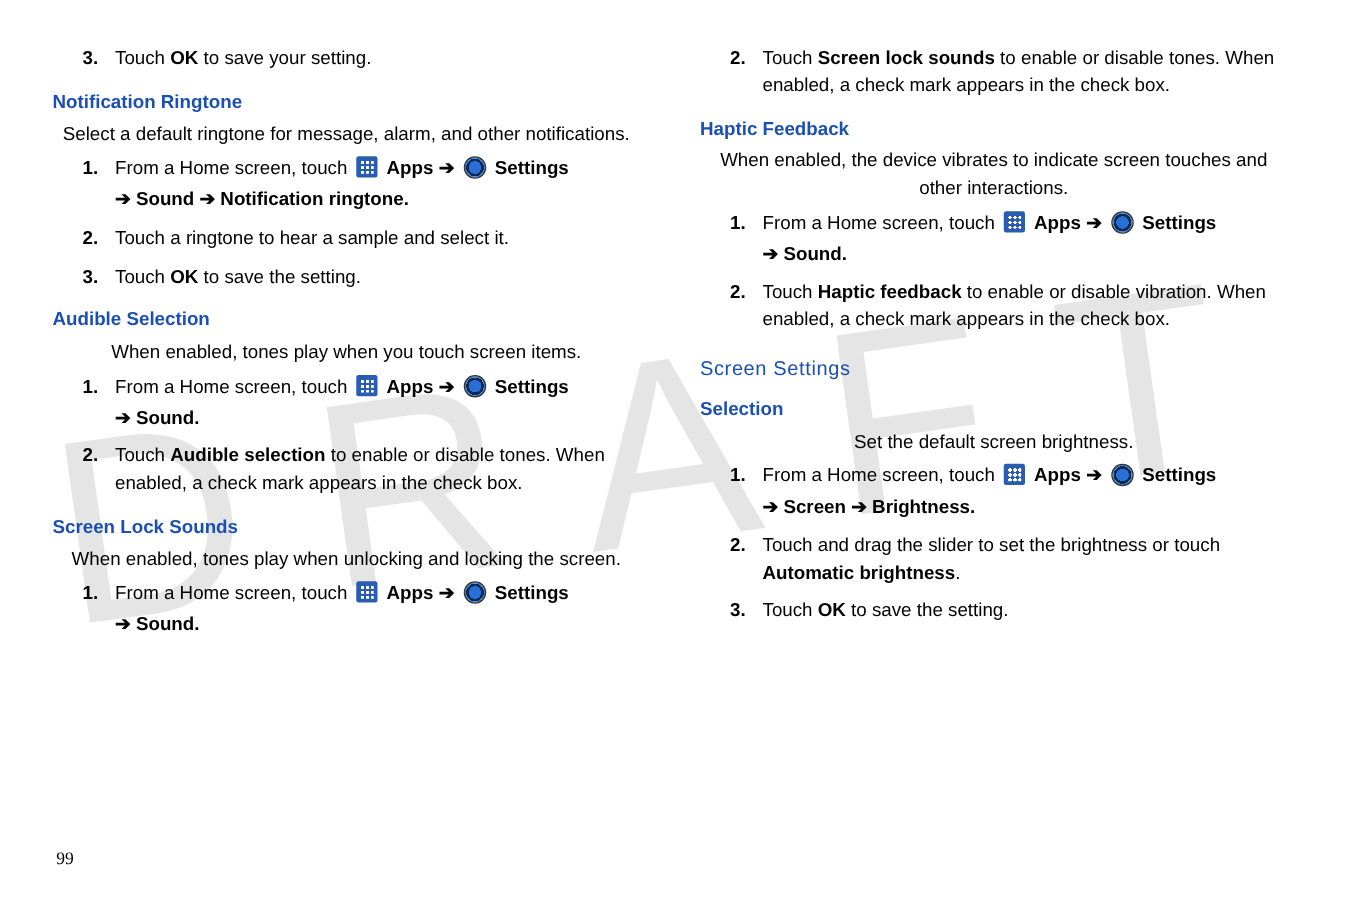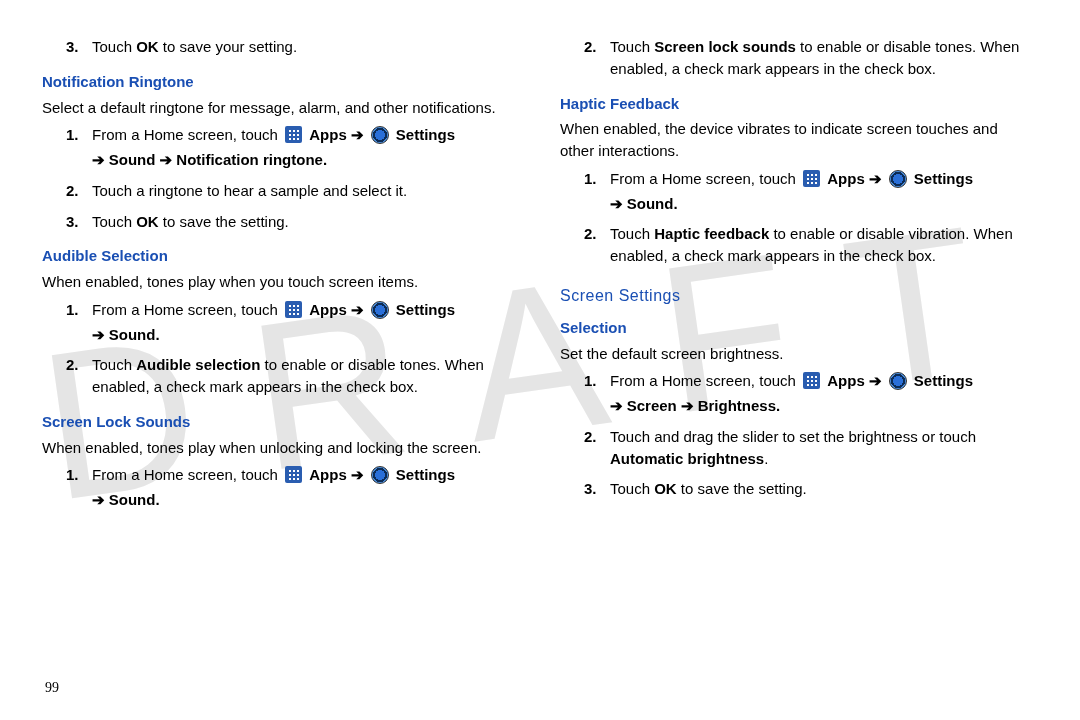--- a/index.html
+++ b/index.html
@@ -43,21 +43,21 @@
       font-size: 15px;
       margin: 10px 0 4px 0;
     }
     .h-sec {
       color: #1a4fb3;
       font-weight: normal;
       font-size: 16px;
       letter-spacing: 0.5px;
       margin: 14px 0 2px 0;
     }
-    .para { margin: 2px 0 6px 0; }
+    .para { margin: 2px 0 6px 0; text-align: center; }
     .step {
       display: flex;
       gap: 8px;
       margin: 6px 0 6px 24px;
     }
     .step .num { font-weight: bold; min-width: 18px; }
     .step .body { flex: 1; }
     .step .body p { margin-bottom: 3px; }
     b { font-weight: bold; }
     .arrow { font-weight: bold; }

